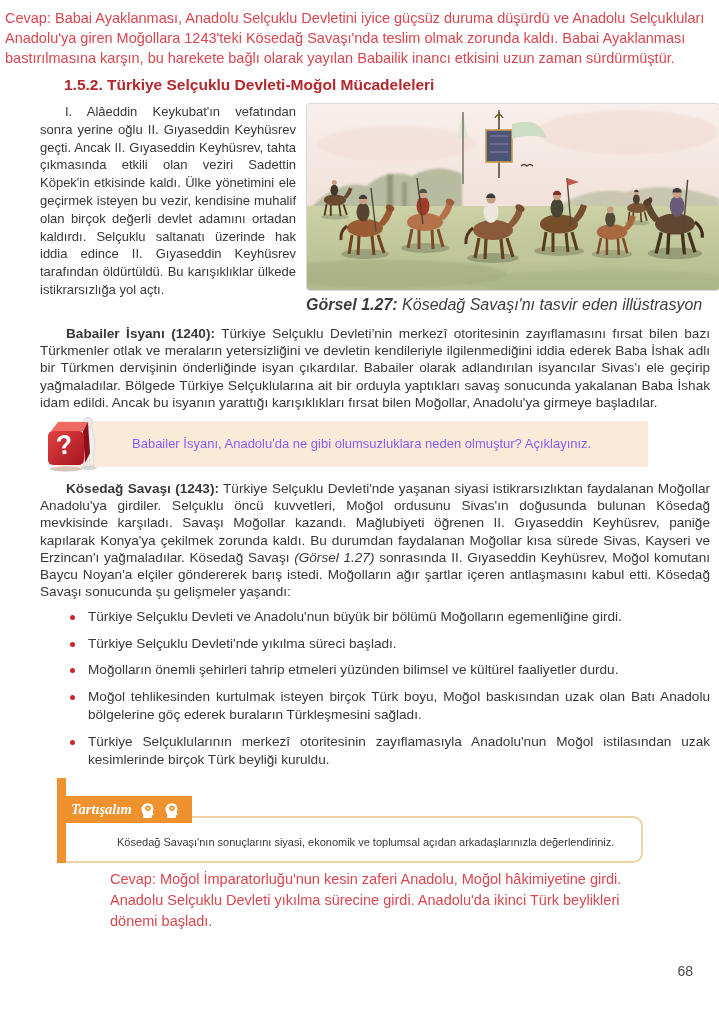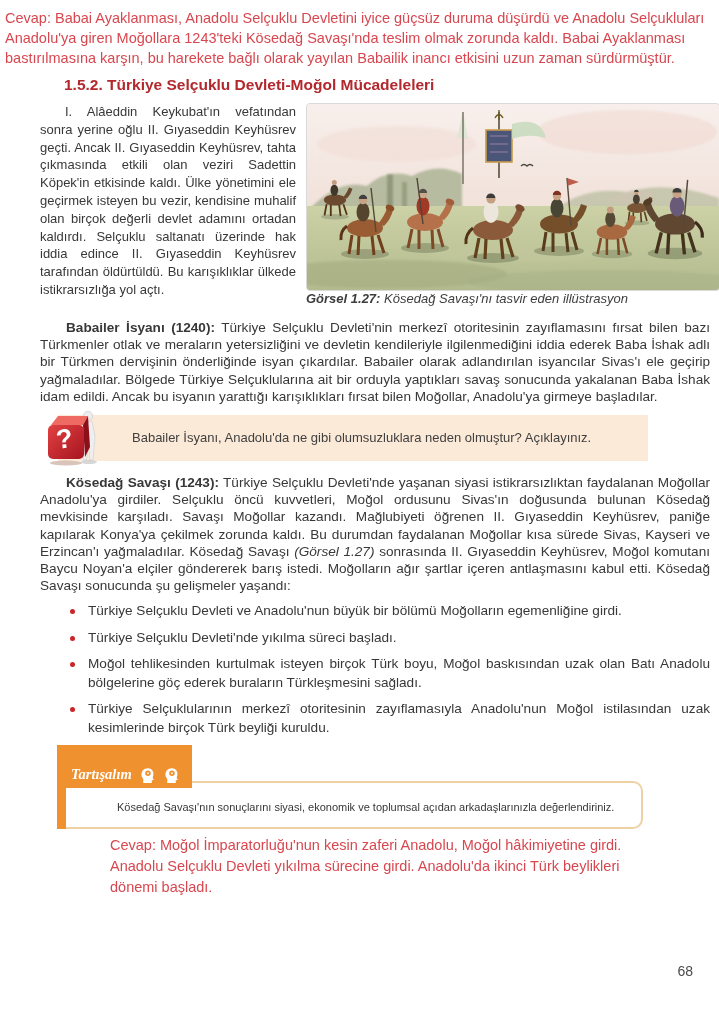--- a/index.html
+++ b/index.html
@@ -17,50 +17,50 @@
 
   .columns{display:flex;margin:0 5px 0 40px;gap:10px;}
   .col-left{width:256px;flex:0 0 auto;}
   .body-text{font-size:13.6px;line-height:17.2px;text-align:justify;margin:0;color:#383838;}
   .intro{font-size:13px;line-height:17.8px;text-indent:25px;}
   .col-right{flex:1;}
   .illu-frame{width:412px;height:186px;border:1px solid #d9d9d9;border-radius:4px;
               overflow:hidden;background:#f3e9e4;}
   .illu-frame svg{display:block;}
   figure{margin:0;}
-  figcaption{font-size:13px;font-style:italic;color:#3d3d3d;line-height:15px;}
+  figcaption{margin-top:6px;font-size:16px;font-style:italic;color:#3d3d3d;line-height:15px;}
   .cap-label{font-weight:bold;}
 
   .para{margin:13px 9px 0 40px;text-indent:26px;}
   .para b{font-weight:bold;}
   .para i{font-style:italic;}
 
   
   .question-box{position:relative;margin:10px 0 0 58px;width:590px;height:46px;
                 background:#fcead9;display:flex;align-items:center;box-sizing:border-box;
                 padding-left:74px;}
   .q-icon{position:absolute;left:-16px;top:-8px;width:66px;height:62px;}
-  .q-text{font-size:13px;color:#404040;margin:0;line-height:16px;}
+  .q-text{font-size:13px;color:#8b5cf6;margin:0;line-height:16px;}
   .q-glyph{position:absolute;left:14px;top:17px;font-size:27px;font-weight:bold;color:#fff;
            transform:rotate(-6deg);font-family:"Liberation Sans",sans-serif;}
 
   
   .bullets{list-style:none;margin:8px 9px 0 68px;padding:0;}
   .bullets li{position:relative;padding-left:20px;margin-bottom:8px;
               font-size:13.6px;line-height:18.5px;text-align:justify;}
   .bullets li::before{content:"";position:absolute;left:2px;top:7px;width:5px;height:5px;
               border-radius:50%;background:#c9252b;}
 
   
   .discussion{position:relative;margin:6px 76px 0 57px;}
   .disc-bar{position:absolute;left:0;top:0;bottom:0;width:9px;background:#f0912f;z-index:3;}
   .disc-label{position:relative;z-index:2;display:inline-flex;align-items:center;gap:7px;
-              background:#f0912f;color:#fff;padding:20px 12px 4px 14px;
+              background:#f0912f;color:#fff;padding:4px 12px 4px 14px;
               font-family:"Liberation Serif",serif;font-style:italic;font-weight:bold;
-              font-size:14.5px;}
+              font-size:14.5px;margin-top:18px;}
   .head-icon{display:inline-block;line-height:0;}
   .disc-box{position:relative;z-index:1;margin-top:-7px;background:#fff;
             border:2px solid #eed2a6;border-radius:10px;
             padding:16px 16px 10px 32px;}
   .disc-text{margin:0;font-size:11px;line-height:17.4px;text-align:justify;text-indent:26px;}
 
   .page-number{position:absolute;right:26px;top:955px;font-size:14px;color:#4a4a4a;}
 </style>
 </head>
 <body>
@@ -243,20 +243,21 @@
       <span class="q-glyph">?</span>
     </div>
     <p class="q-text">Babailer İsyanı, Anadolu'da ne gibi olumsuzluklara neden olmuştur? Açıklayınız.</p>
   </div>
 
   <p class="body-text para"><b>Kösedağ Savaşı (1243):</b> <span>Türkiye Selçuklu Devleti'nde yaşanan siyasi istikrarsızlıktan faydalanan Moğollar Anadolu'ya girdiler. Selçuklu öncü kuvvetleri, Moğol ordusunu Sivas'ın doğusunda bulunan Kösedağ mevkisinde karşıladı. Savaşı Moğollar kazandı. Mağlubiyeti öğrenen II. Gıyaseddin Keyhüsrev, paniğe kapılarak Konya'ya çekilmek zorunda kaldı. Bu durumdan faydalanan Moğollar kısa sürede Sivas, Kayseri ve Erzincan'ı yağmaladılar. Kösedağ Savaşı</span> <i>(Görsel 1.27)</i> <span>sonrasında II. Gıyaseddin Keyhüsrev, Moğol komutanı Baycu Noyan'a elçiler göndererek barış istedi. Moğolların ağır şartlar içeren antlaşmasını kabul etti. Kösedağ Savaşı sonucunda şu gelişmeler yaşandı:</span></p>
 
   <ul class="bullets">
     <li>Türkiye Selçuklu Devleti ve Anadolu'nun büyük bir bölümü Moğolların egemenliğine girdi.</li>
     <li>Türkiye Selçuklu Devleti'nde yıkılma süreci başladı.</li>
+    <li>Moğolların önemli şehirleri tahrip etmeleri yüzünden bilimsel ve kültürel faaliyetler durdu.</li>
     <li>Moğol tehlikesinden kurtulmak isteyen birçok Türk boyu, Moğol baskısından uzak olan Batı Anadolu bölgelerine göç ederek buraların Türkleşmesini sağladı.</li>
     <li>Türkiye Selçuklularının merkezî otoritesinin zayıflamasıyla Anadolu'nun Moğol istilasından uzak kesimlerinde birçok Türk beyliği kuruldu.</li>
   </ul>
 
   <div class="discussion">
     <div class="disc-bar"></div>
     <div class="disc-label">
       <span>Tartışalım</span>
       <span class="head-icon">
         <svg width="17" height="19" viewBox="0 0 20 22">

